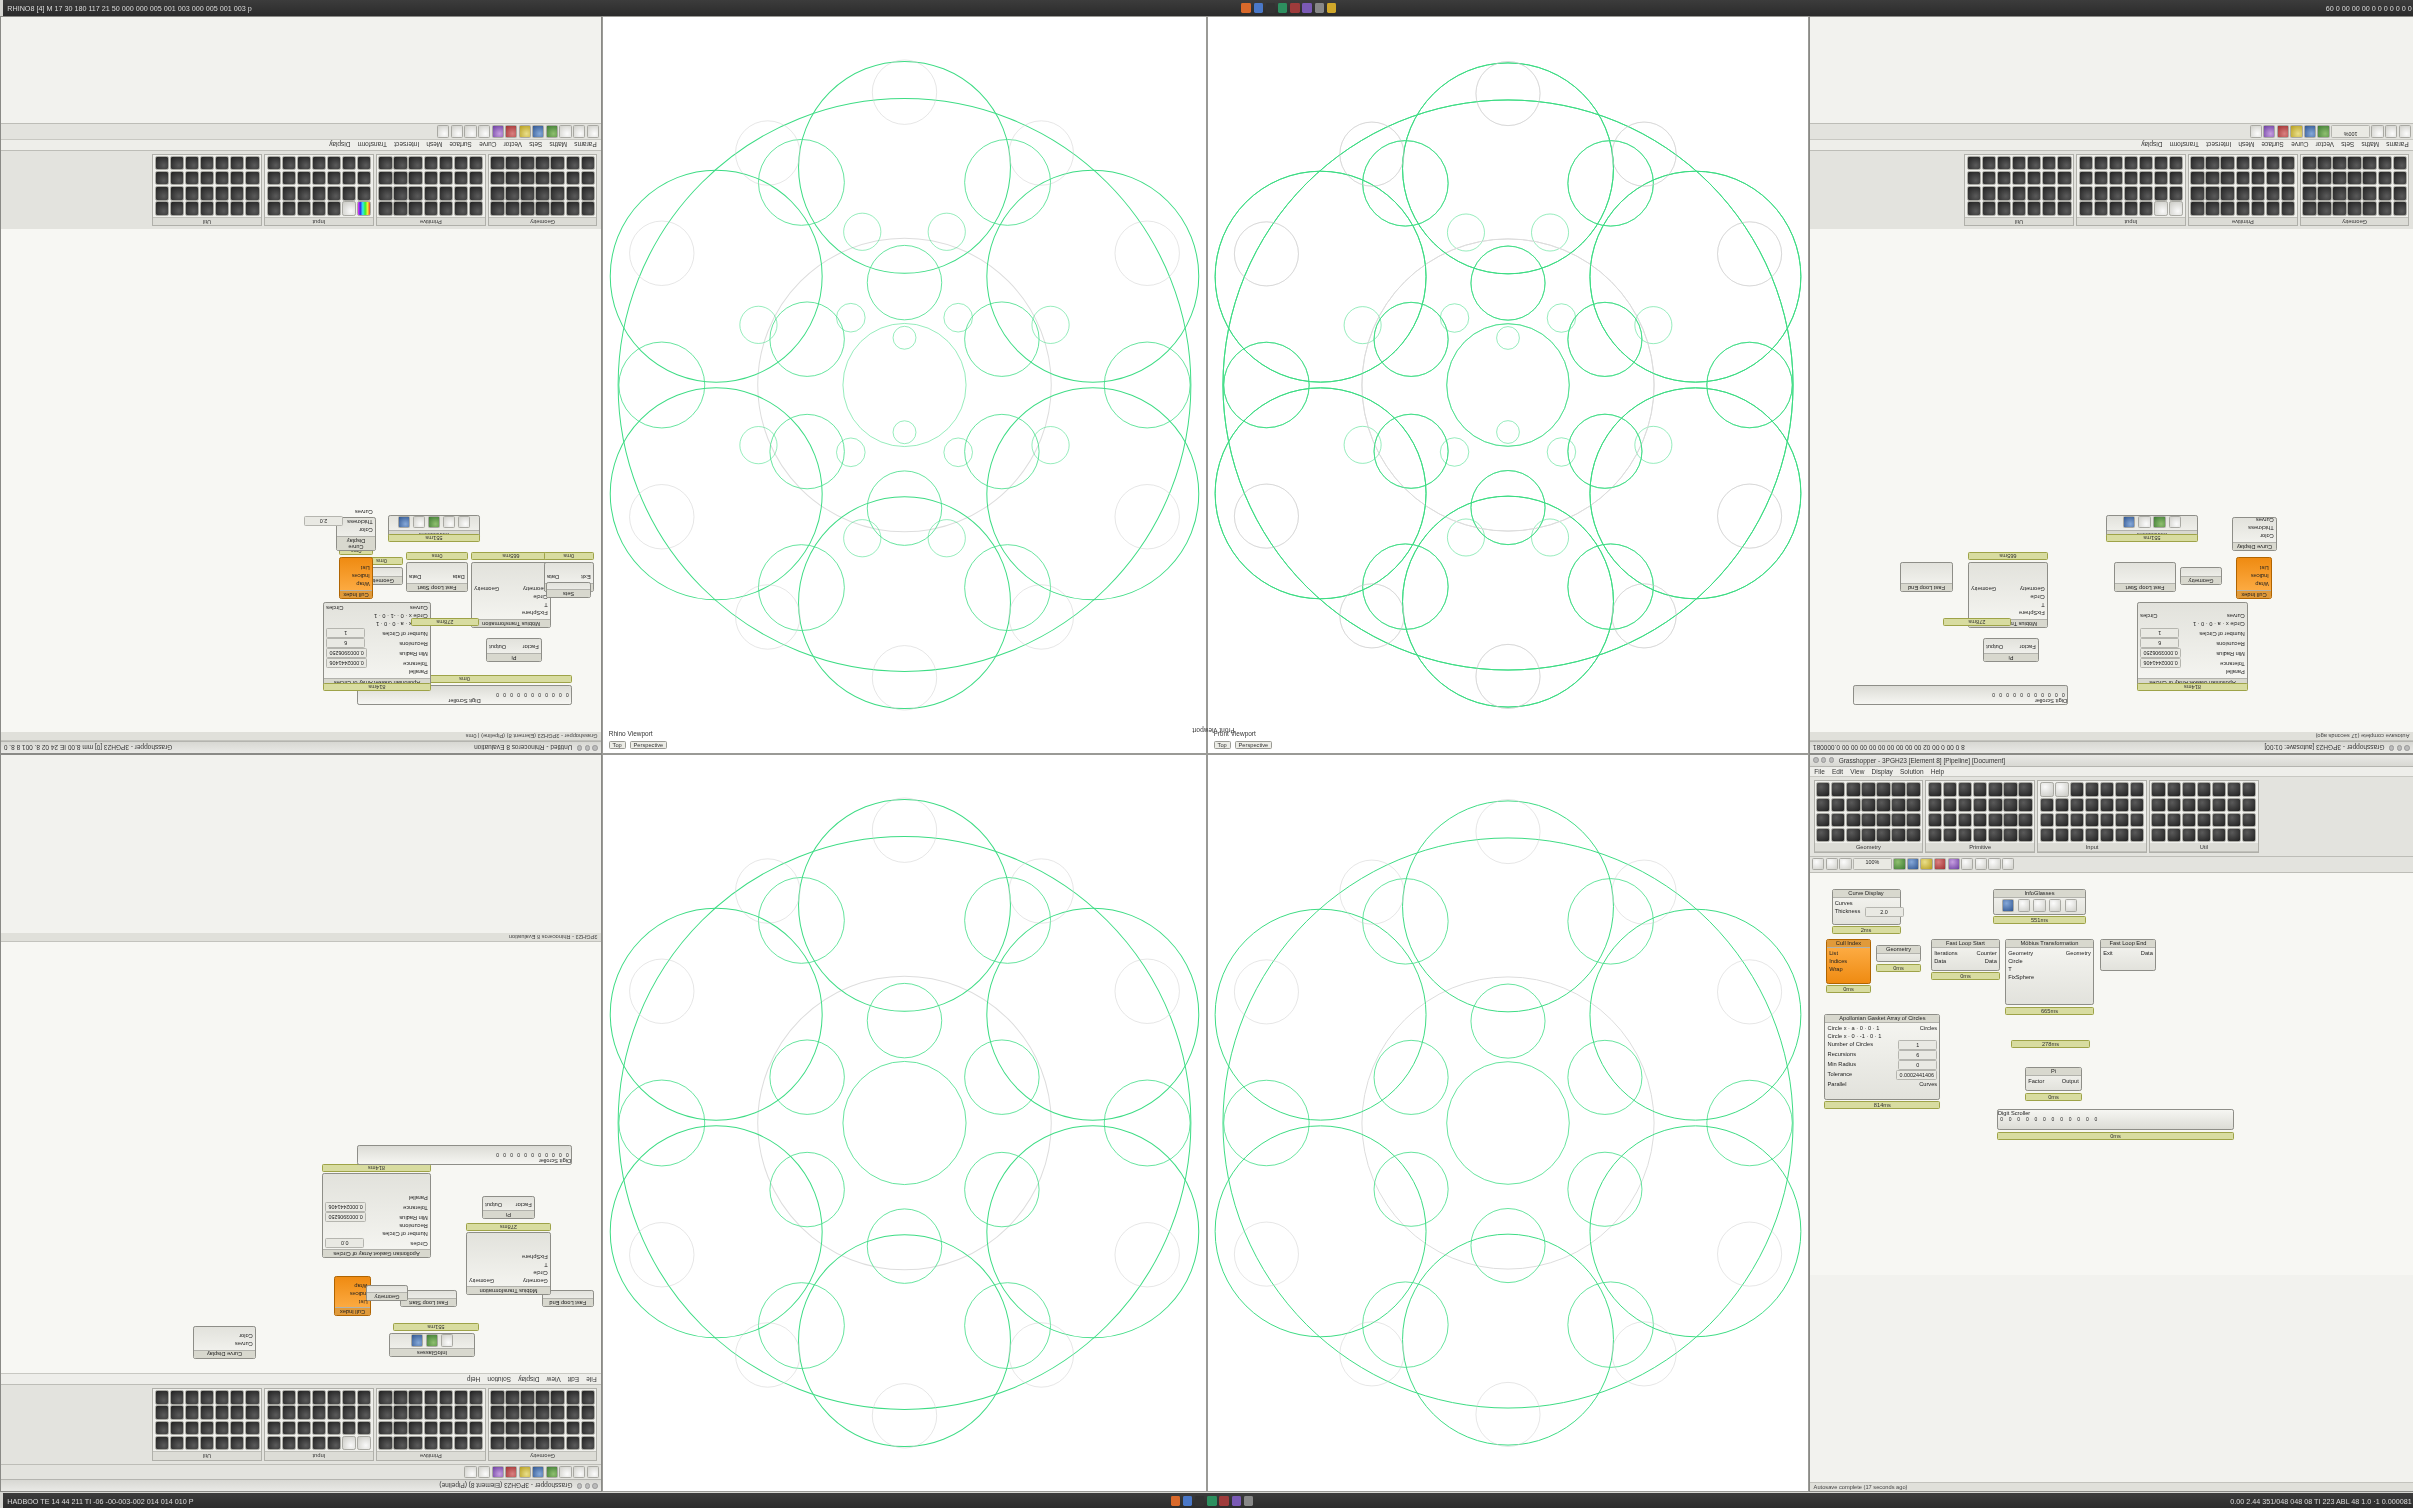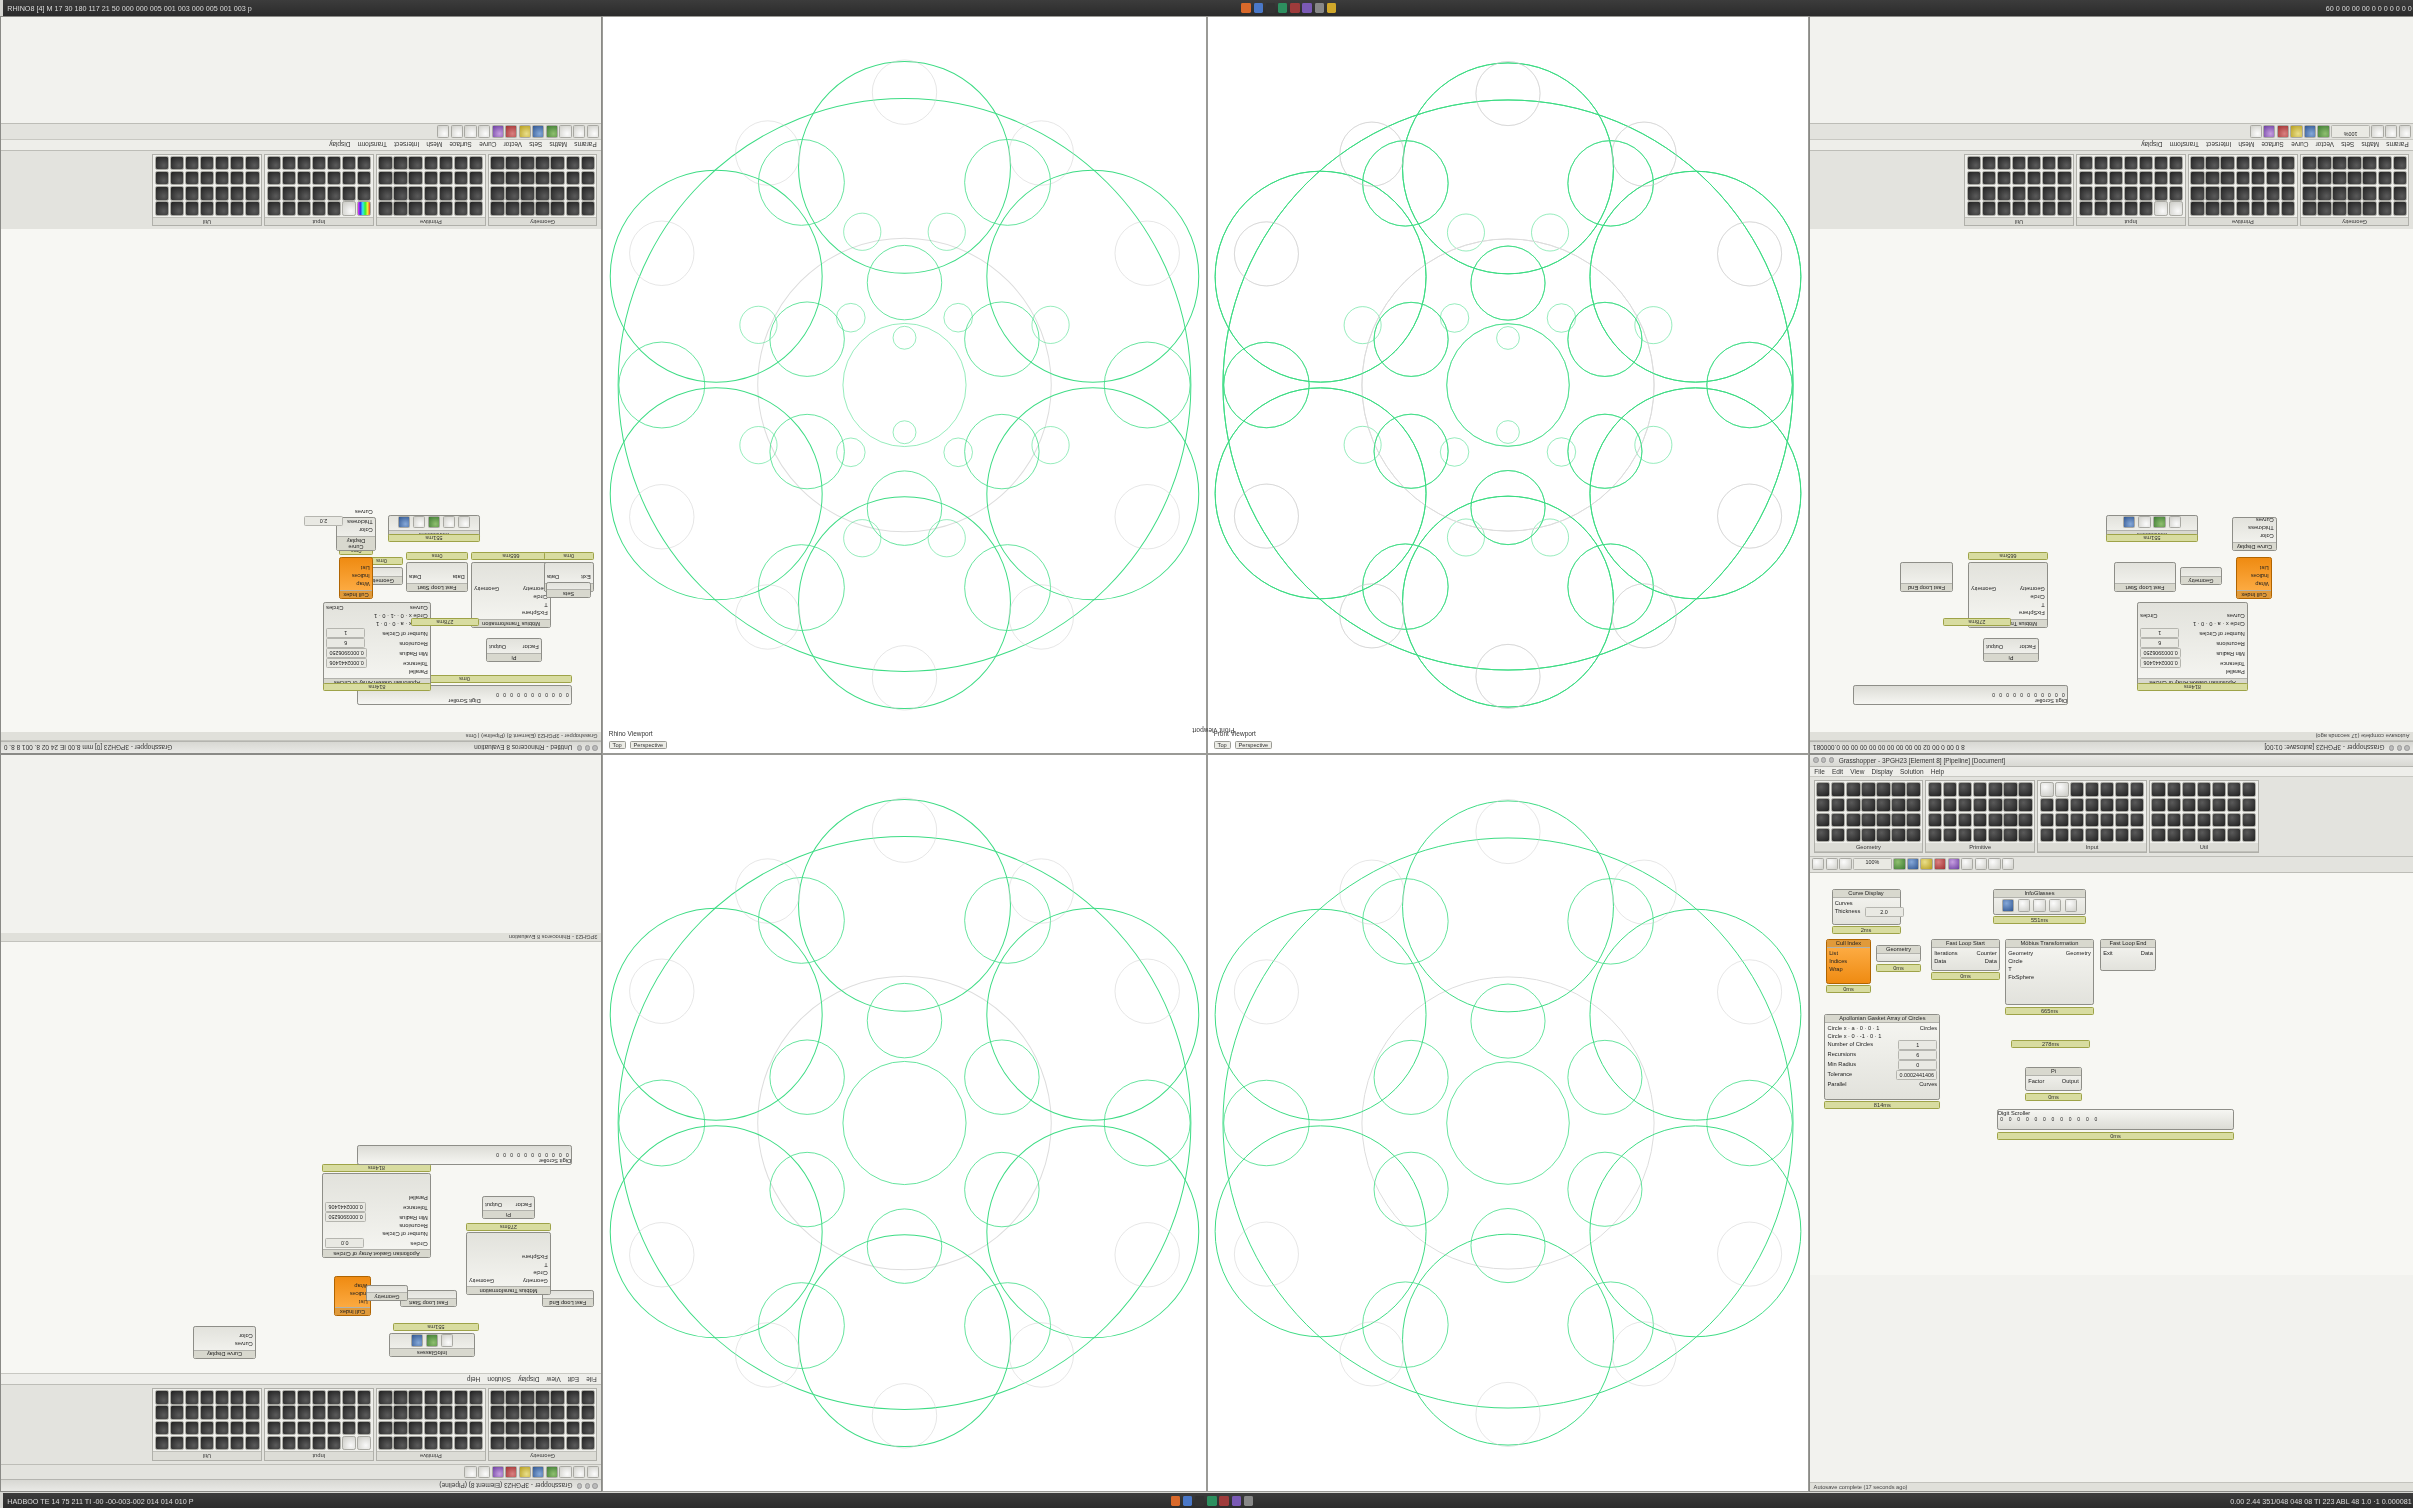--- a/index.html
+++ b/index.html
@@ -1554,21 +1554,21 @@
       </g>
     </g>
   </svg>
 </div>
 
 <div style="position:absolute;left:1149px;top:727px;width:129px;text-align:center;" class="flip">
   <div class="vplabel" style="position:static;">Front Viewport</div>
 </div>
 
 <div class="bottombar">
-  <span>HADBOO  TE  14   75  211  TI  -00 -00-003-002 014 014 010  P</span>
+  <span>HADBOO  TE  14   44  211  TI  -06 -00-003-002 014 014 010  P</span>
   <span style="flex:1"></span>
   <span class="tray">
     <i class="trayicon" style="background:#d9692a"></i>
     <i class="trayicon" style="background:#4a78c8"></i>
     <i class="trayicon" style="background:#333"></i>
     <i class="trayicon" style="background:#2d8f5f"></i>
     <i class="trayicon" style="background:#9e3b3b"></i>
     <i class="trayicon" style="background:#7a5ab5"></i>
     <i class="trayicon" style="background:#888"></i>
   </span>

